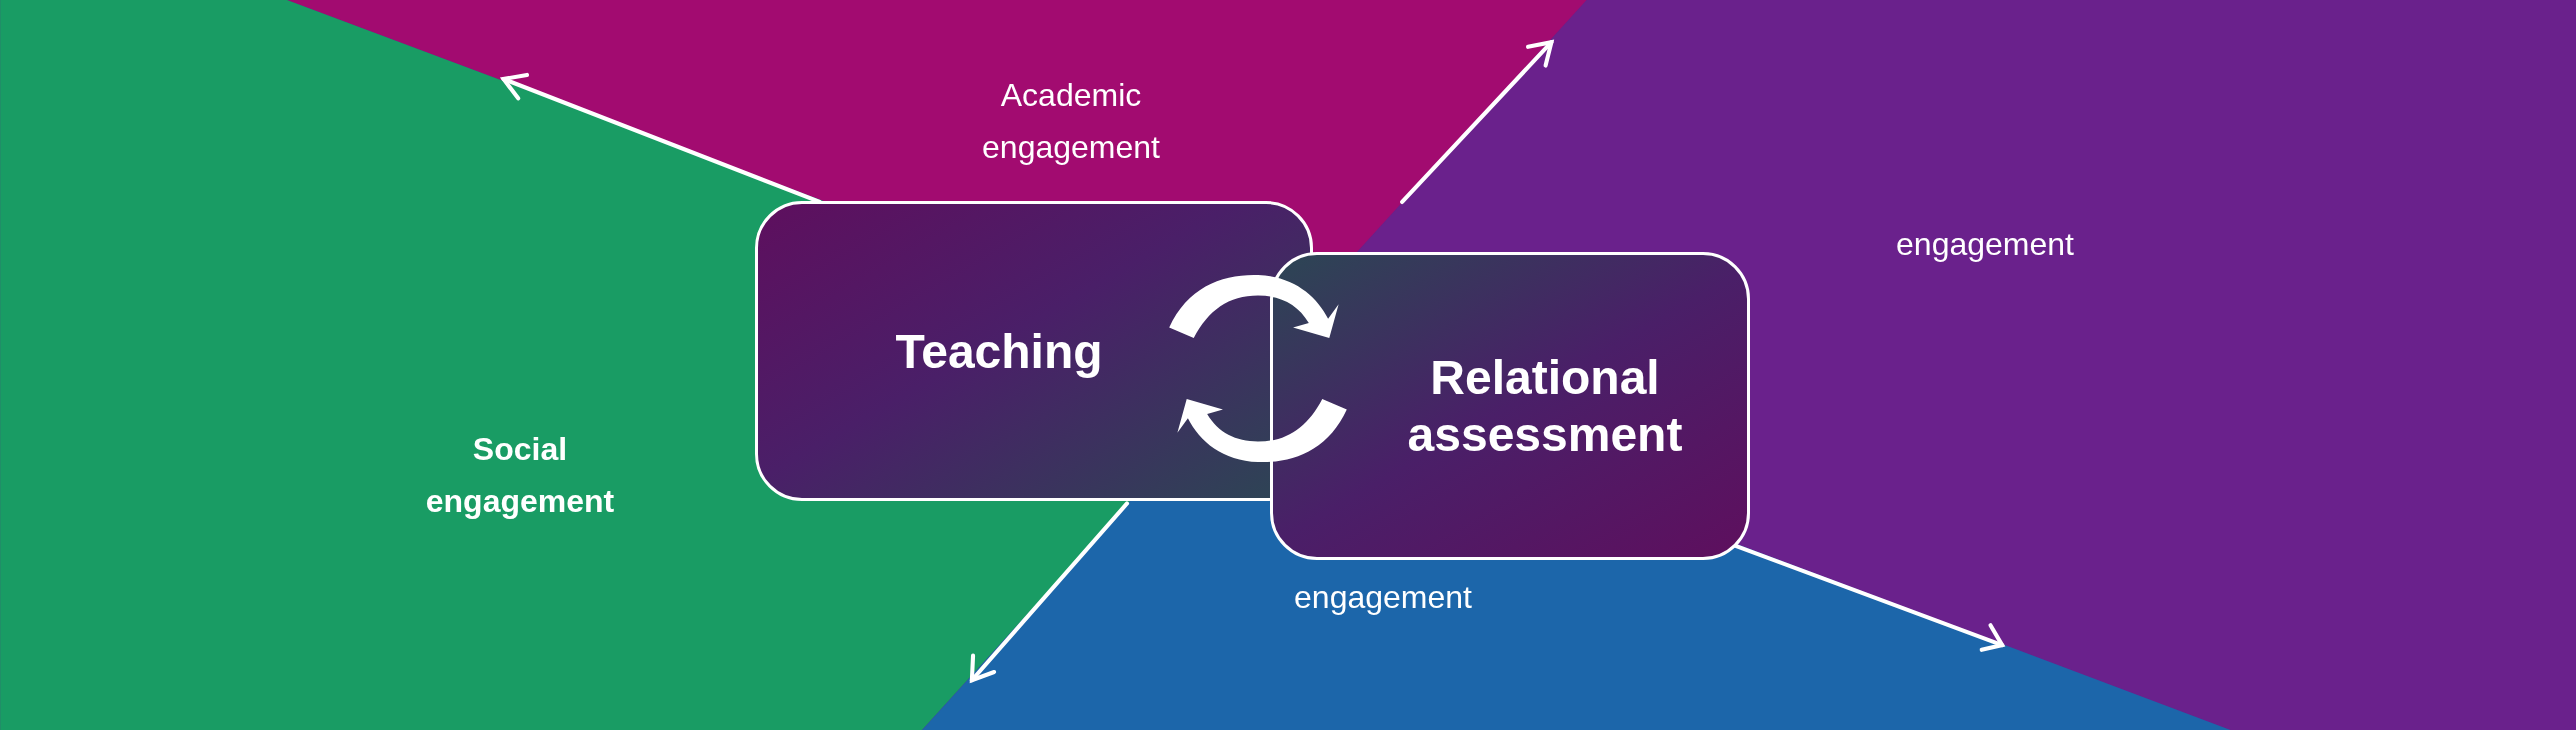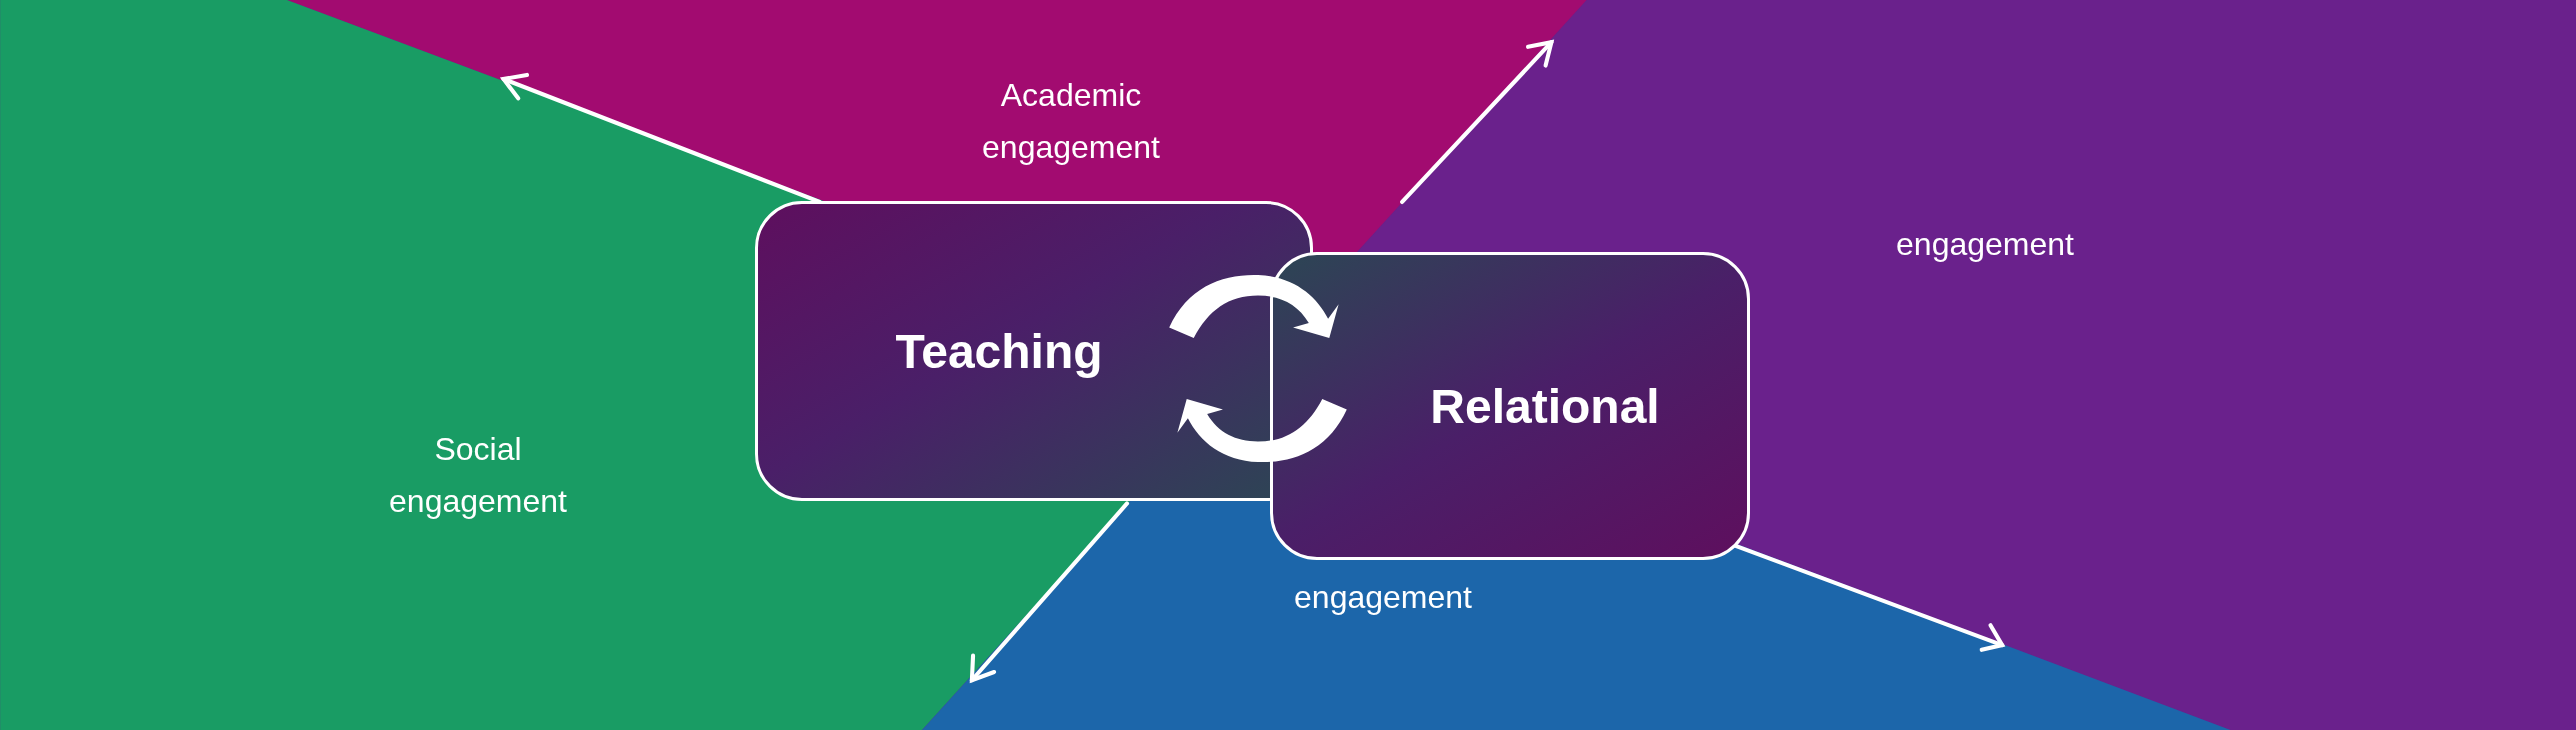--- a/index.html
+++ b/index.html
@@ -39,31 +39,32 @@
 <div class="label" style="left:1071px;top:69px;">
   <div>Academic</div>
   <div>engagement</div>
 </div>
 <div class="label" style="left:1985px;top:218px;">
   <div>engagement</div>
 </div>
 <div class="label" style="left:1383px;top:571px;">
   <div>engagement</div>
 </div>
-<div class="label" style="left:478px;top:423px;">
+<div class="label" style="left:520px;top:423px;font-weight:bold;">
   <div>Social</div>
   <div>engagement</div>
 </div>
 
 <div class="box left">
   <span>Teaching</span>
 </div>
 <div class="box right">
   <div>
     <div>Relational</div>
+    <div>assessment</div>
   </div>
 </div>
 
 <svg class="cycle" viewBox="0 0 380 340">
   <g fill="#fff">
     <path d="M38,100 C70,30 130,8 190,10 C250,12 290,45 310,85 L328,60 L312,118 L250,100 L277,92 C258,60 228,45 190,45 C140,45 105,70 80,118 Z"></path>
     <path d="M342,240 C310,310 250,332 190,330 C130,328 90,295 70,255 L52,280 L68,222 L130,240 L103,248 C122,280 152,295 190,295 C240,295 275,270 300,222 Z"></path>
   </g>
 </svg>
 

